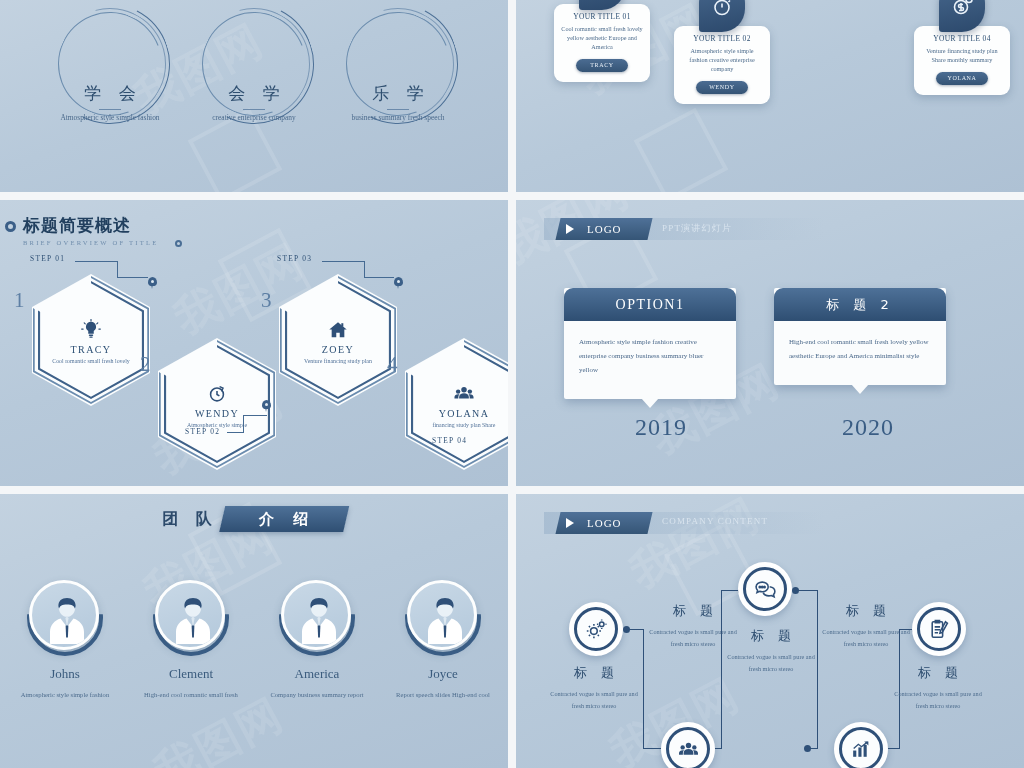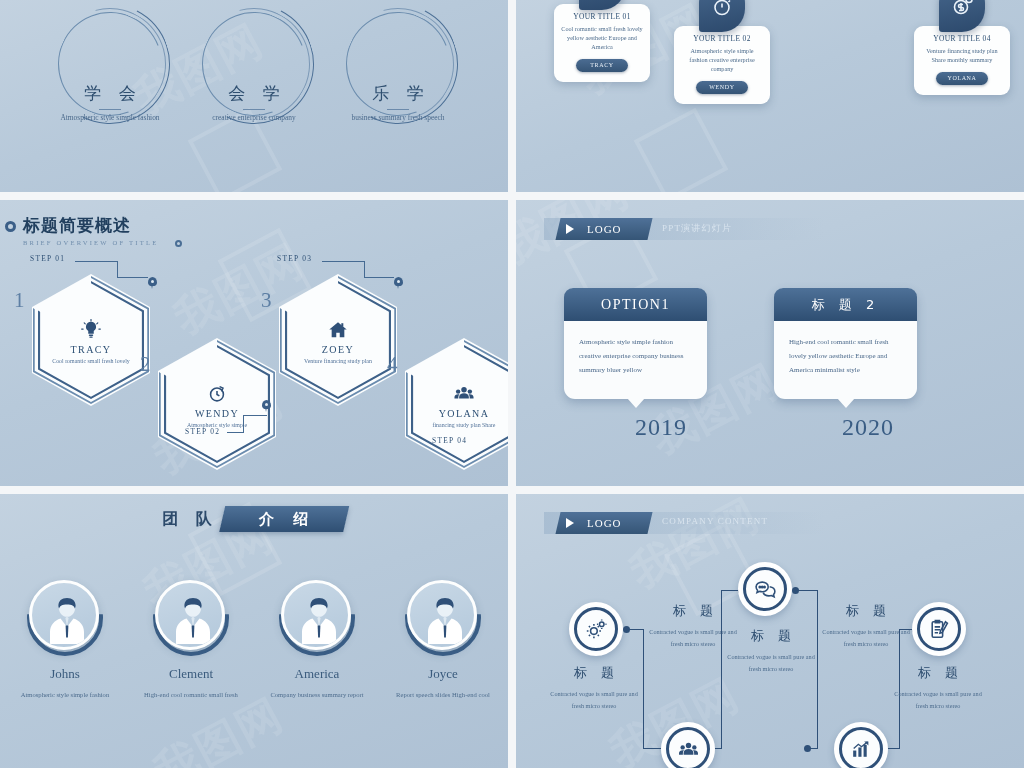--- a/index.html
+++ b/index.html
@@ -115,21 +115,21 @@
       background:linear-gradient(180deg,#4f7198,#355576);
       transform:skewX(-13deg); display:flex; align-items:center; justify-content:center; }
   .logobar .tag span { transform:skewX(13deg); color:#fff; font-size:11px;
       letter-spacing:1px; }
   .logobar .tri { position:absolute; left:22px; top:6px; width:0; height:0;
       border-top:5px solid transparent; border-bottom:5px solid transparent;
       border-left:8px solid #ffffff; z-index:3; }
   .logobar .sub { position:absolute; left:118px; top:4px; font-size:9px;
       color:#dfe9f2; letter-spacing:1.2px; opacity:.85; }
 
-  .opt { position:absolute; width:143px; background:#fafcfd; border-radius:11px;
+  .opt { position:absolute; width:172px; background:#fafcfd; border-radius:2px;
       box-shadow:0 4px 10px rgba(60,90,125,.3); }
   .opt .head { height:33px; border-radius:9px 9px 0 0;
       background:linear-gradient(180deg,#4e7198,#2e4e72); color:#fff;
       display:flex; align-items:center; justify-content:center;
       font-size:14px; letter-spacing:1.5px; }
   .opt .head.cn { letter-spacing:5px; font-size:13px; font-family:"DejaVu Sans",sans-serif; }
   .opt .body { padding:14px 15px 22px; font-size:7px; color:#4a688a; line-height:2.0; }
   .opt .tail { position:absolute; left:50%; margin-left:-9px; bottom:-9px;
       width:0; height:0; border-left:9px solid transparent;
       border-right:9px solid transparent; border-top:10px solid #fafcfd; }

